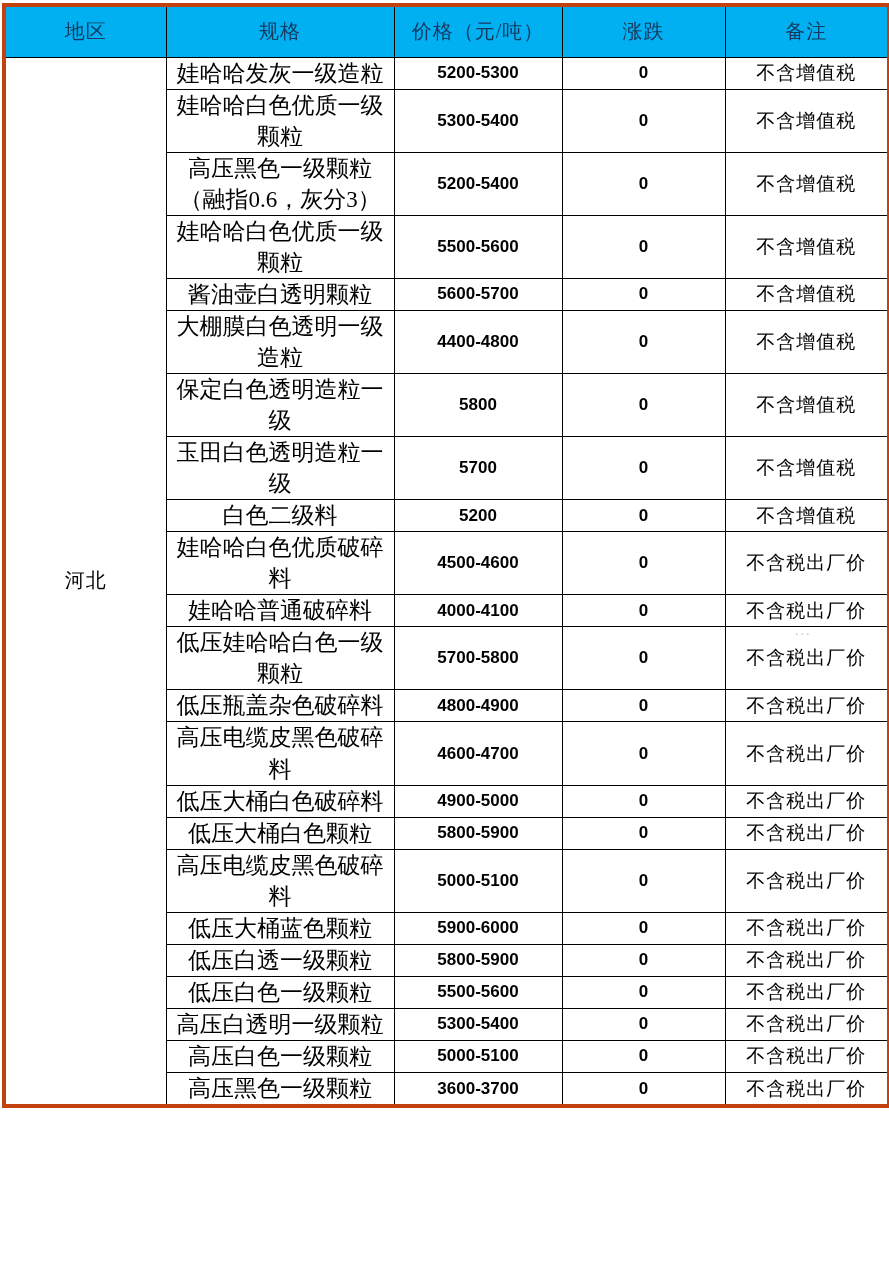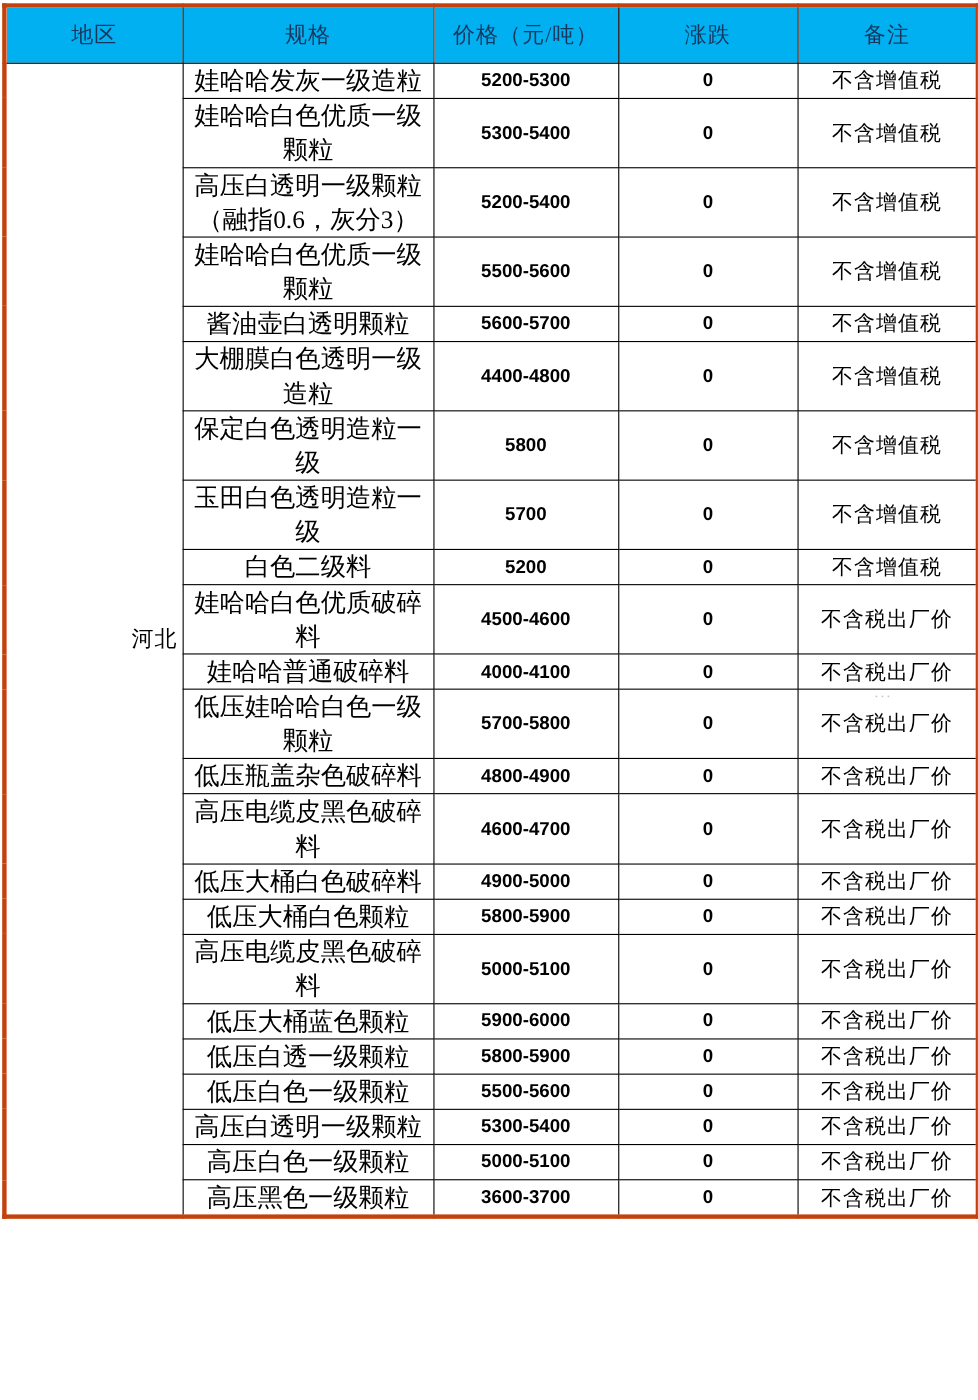--- a/index.html
+++ b/index.html
@@ -39,21 +39,20 @@
     color: #17375E;
     font-size: 20px;
     font-weight: normal;
     letter-spacing: 1px;
   }
   td.region-cell {
     font-size: 20px;
     color: #000000;
     background: #ffffff;
     letter-spacing: 1px;
-    text-align: right;
   }
   td.cell-spec {
     font-size: 23px;
     line-height: 1.35;
     color: #000000;
     padding: 0 10px;
   }
   td.cell-price, td.cell-change {
     font-family: "Liberation Sans", "DejaVu Sans", sans-serif;
     font-size: 17px;
@@ -104,21 +103,21 @@
         <td class="cell cell-change">0</td>
         <td class="cell cell-note">不含增值税</td>
       </tr>
       <tr>
         <td class="cell cell-spec">娃哈哈白色优质一级颗粒</td>
         <td class="cell cell-price">5300-5400</td>
         <td class="cell cell-change">0</td>
         <td class="cell cell-note">不含增值税</td>
       </tr>
       <tr>
-        <td class="cell cell-spec">高压白透明一级颗粒（融指0.6，灰分3）</td>
+        <td class="cell cell-spec">高压黑色一级颗粒（融指0.6，灰分3）</td>
         <td class="cell cell-price">5200-5400</td>
         <td class="cell cell-change">0</td>
         <td class="cell cell-note">不含增值税</td>
       </tr>
       <tr>
         <td class="cell cell-spec">娃哈哈白色优质一级颗粒</td>
         <td class="cell cell-price">5500-5600</td>
         <td class="cell cell-change">0</td>
         <td class="cell cell-note">不含增值税</td>
       </tr>

